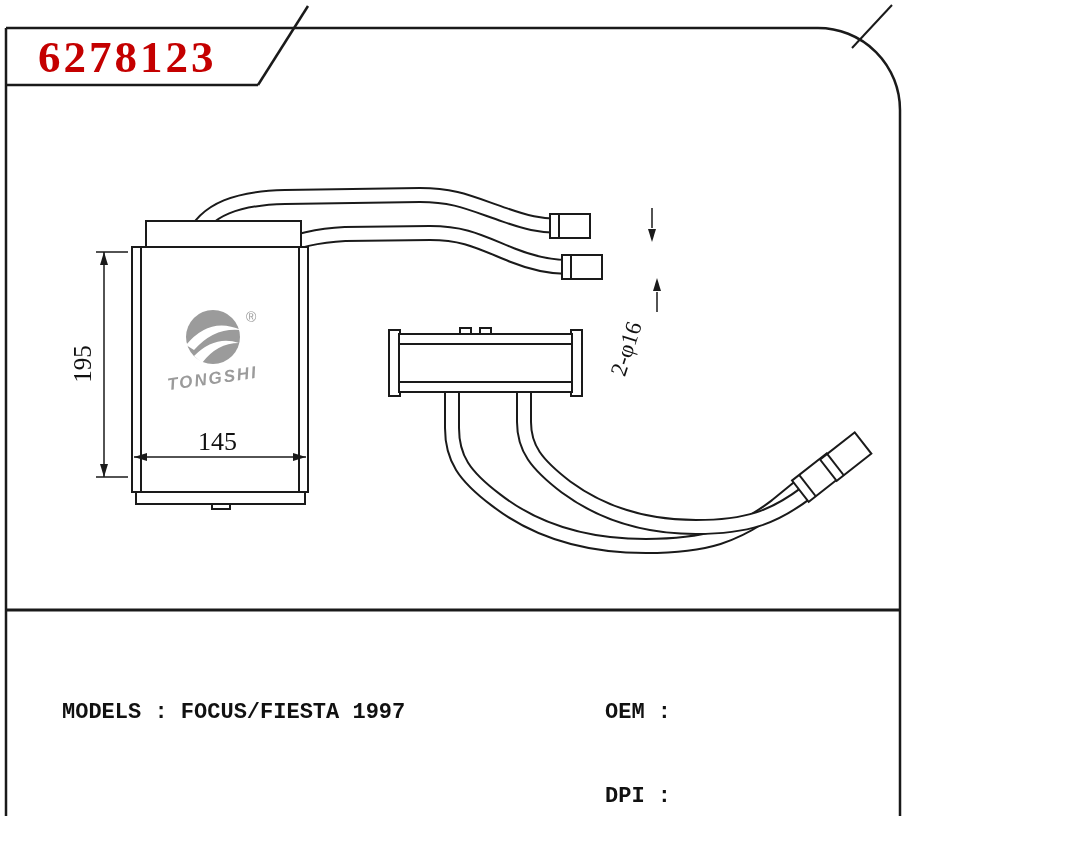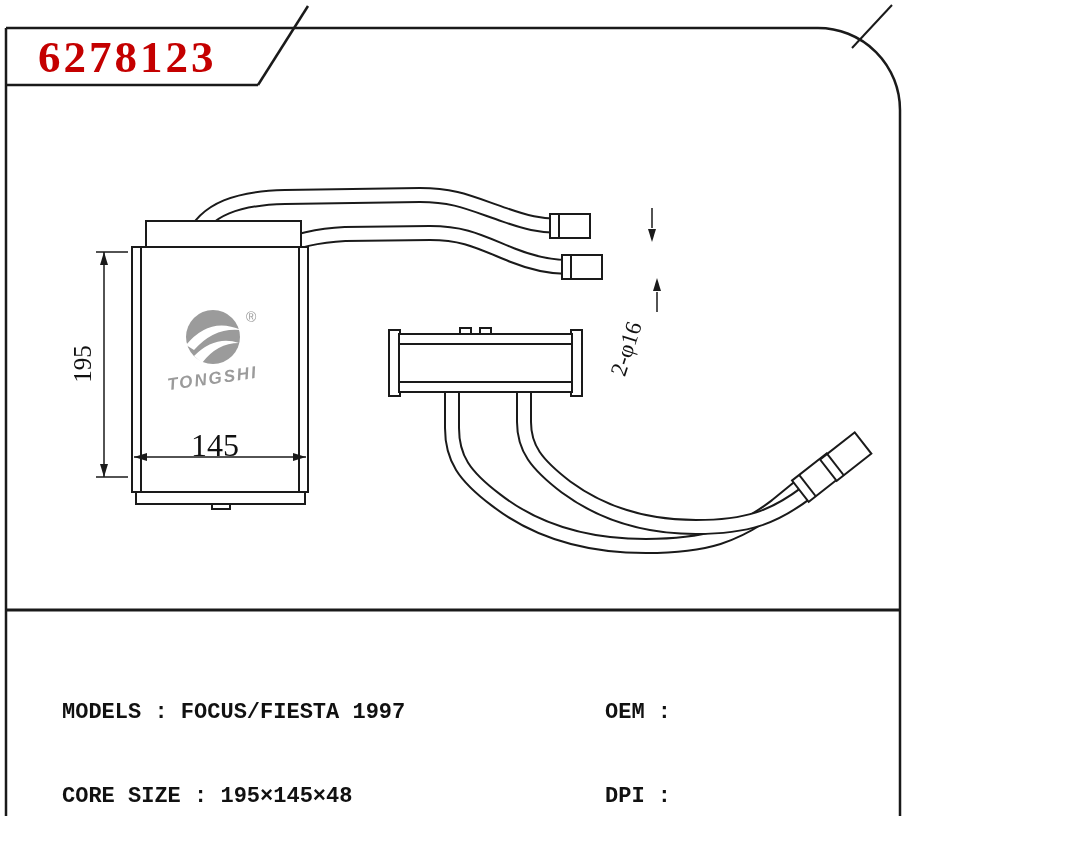--- a/index.html
+++ b/index.html
@@ -17,21 +17,21 @@
     font-weight:700; font-size:45px; letter-spacing:3px;
     color:#c40000; white-space:pre;
   }
 
   .dim {
     position:absolute; color:#111111;
     font-family:"Liberation Serif", serif;
     font-size:25px; white-space:pre;
   }
   .dim-195 { left:64px;  top:350px; transform:rotate(-90deg); transform-origin:center; }
-  .dim-145 { left:191px; top:427px; font-size:32px; }
+  .dim-145 { left:198px; top:427px; font-size:26px; }
   .dim-pipe { left:599px; top:336px; transform:rotate(-72deg); transform-origin:center; font-size:23px; }
 
   .logo-text {
     position:absolute; left:167px; top:369px;
     font-style:italic; font-weight:700; font-size:17px;
     letter-spacing:2px; color:#9b9b9b;
     transform:rotate(-8deg); white-space:pre;
   }
   .logo-reg {
     position:absolute; left:246px; top:309px;
@@ -154,21 +154,20 @@
 
   <div class="dim dim-195">195</div>
   <div class="dim dim-145">145</div>
   <div class="dim dim-pipe">2-φ16</div>
 
   <div class="logo-reg">®</div>
   <div class="logo-text">TONGSHI</div>
 
   <div class="specs specs-left">
     <div class="spec-row">MODELS : FOCUS/FIESTA 1997</div>
-    <div class="spec-row">CORE SIZE : 195×145×48</div>
     
     
   </div>
 
   <div class="specs specs-right">
     <div class="spec-row">OEM :</div>
     <div class="spec-row">DPI :</div>
     
   </div>
 

